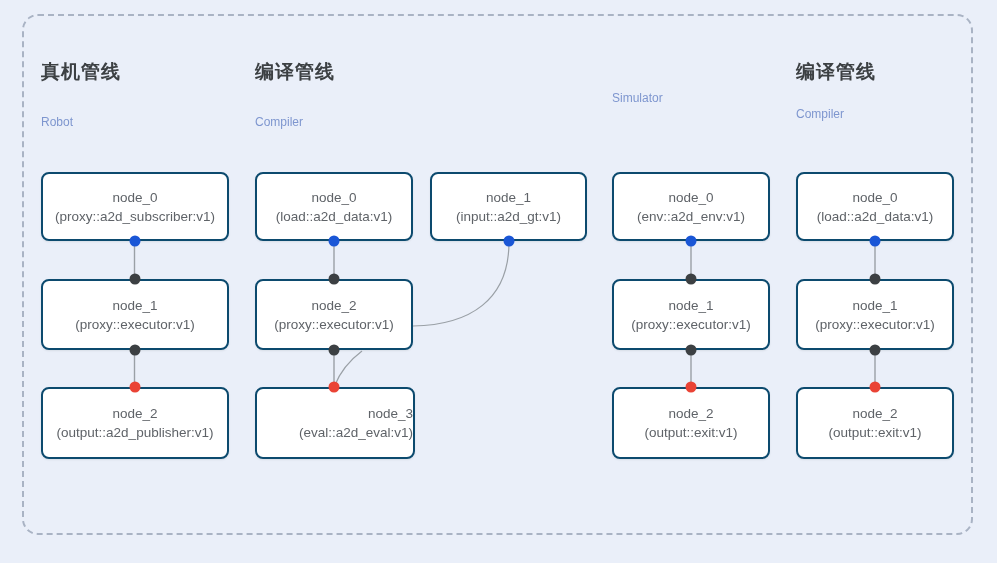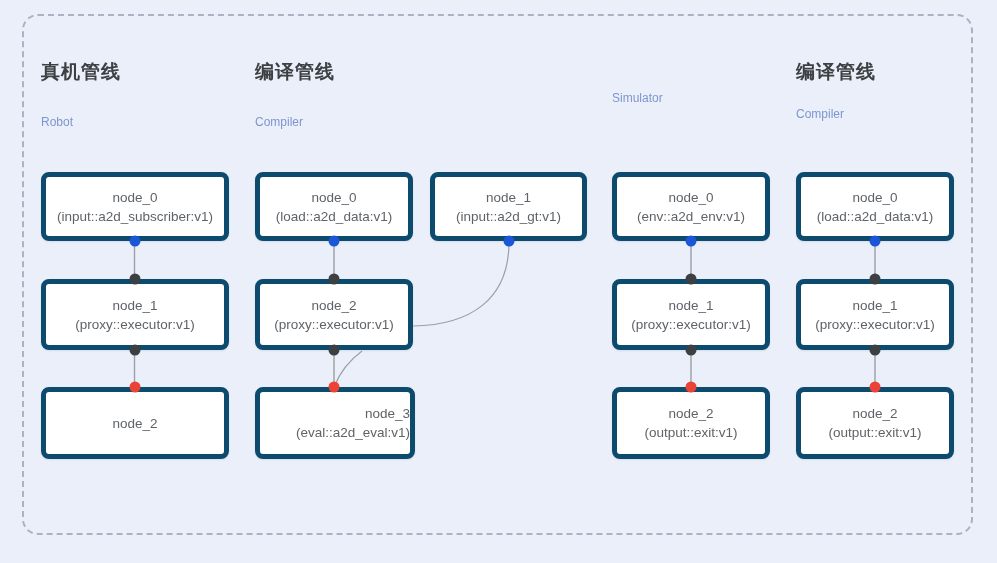--- a/index.html
+++ b/index.html
@@ -47,21 +47,21 @@
     font-size: 12px;
     font-weight: normal;
     color: #7e96cf;
     line-height: 26px;
     white-space: nowrap;
   }
   .node-box {
     position: absolute;
     box-sizing: border-box;
     background: #ffffff;
-    border: 5px solid #0c4a6e;
+    border: 2px solid #0c4a6e;
     border-radius: 8px;
     box-shadow: 0 1px 2px rgba(60,64,67,0.10);
     display: flex;
     flex-direction: column;
     align-items: center;
     justify-content: center;
     overflow: hidden;
   }
   .node-name {
     font-size: 13.5px;
@@ -145,28 +145,29 @@
 
     <line class="link-line" x1="691" y1="241" x2="691" y2="279"></line>
     <line class="link-line" x1="691" y1="350" x2="691" y2="387"></line>
 
     <line class="link-line" x1="875" y1="241" x2="875" y2="279"></line>
     <line class="link-line" x1="875" y1="350" x2="875" y2="387"></line>
   </svg>
 
   <div class="node-box" style="left:41px; top:172px; width:188px; height:69px;">
     <div class="node-name">node_0</div>
-    <div class="node-type">(input::a2d_subscriber:v1)</div>
+    <div class="node-type">(proxy::a2d_subscriber:v1)</div>
   </div>
   <div class="node-box" style="left:41px; top:279px; width:188px; height:71px;">
     <div class="node-name">node_1</div>
     <div class="node-type">(proxy::executor:v1)</div>
   </div>
   <div class="node-box" style="left:41px; top:387px; width:188px; height:72px;">
     <div class="node-name">node_2</div>
+    <div class="node-type">(output::a2d_publisher:v1)</div>
   </div>
   <div class="port port-blue" style="left:134.5px; top:241px;"></div>
   <div class="port port-black" style="left:134.5px; top:279px;"></div>
   <div class="port port-black" style="left:134.5px; top:350px;"></div>
   <div class="port port-red" style="left:134.5px; top:387px;"></div>
 
   <div class="node-box" style="left:255px; top:172px; width:158px; height:69px;">
     <div class="node-name">node_0</div>
     <div class="node-type">(load::a2d_data:v1)</div>
   </div>

